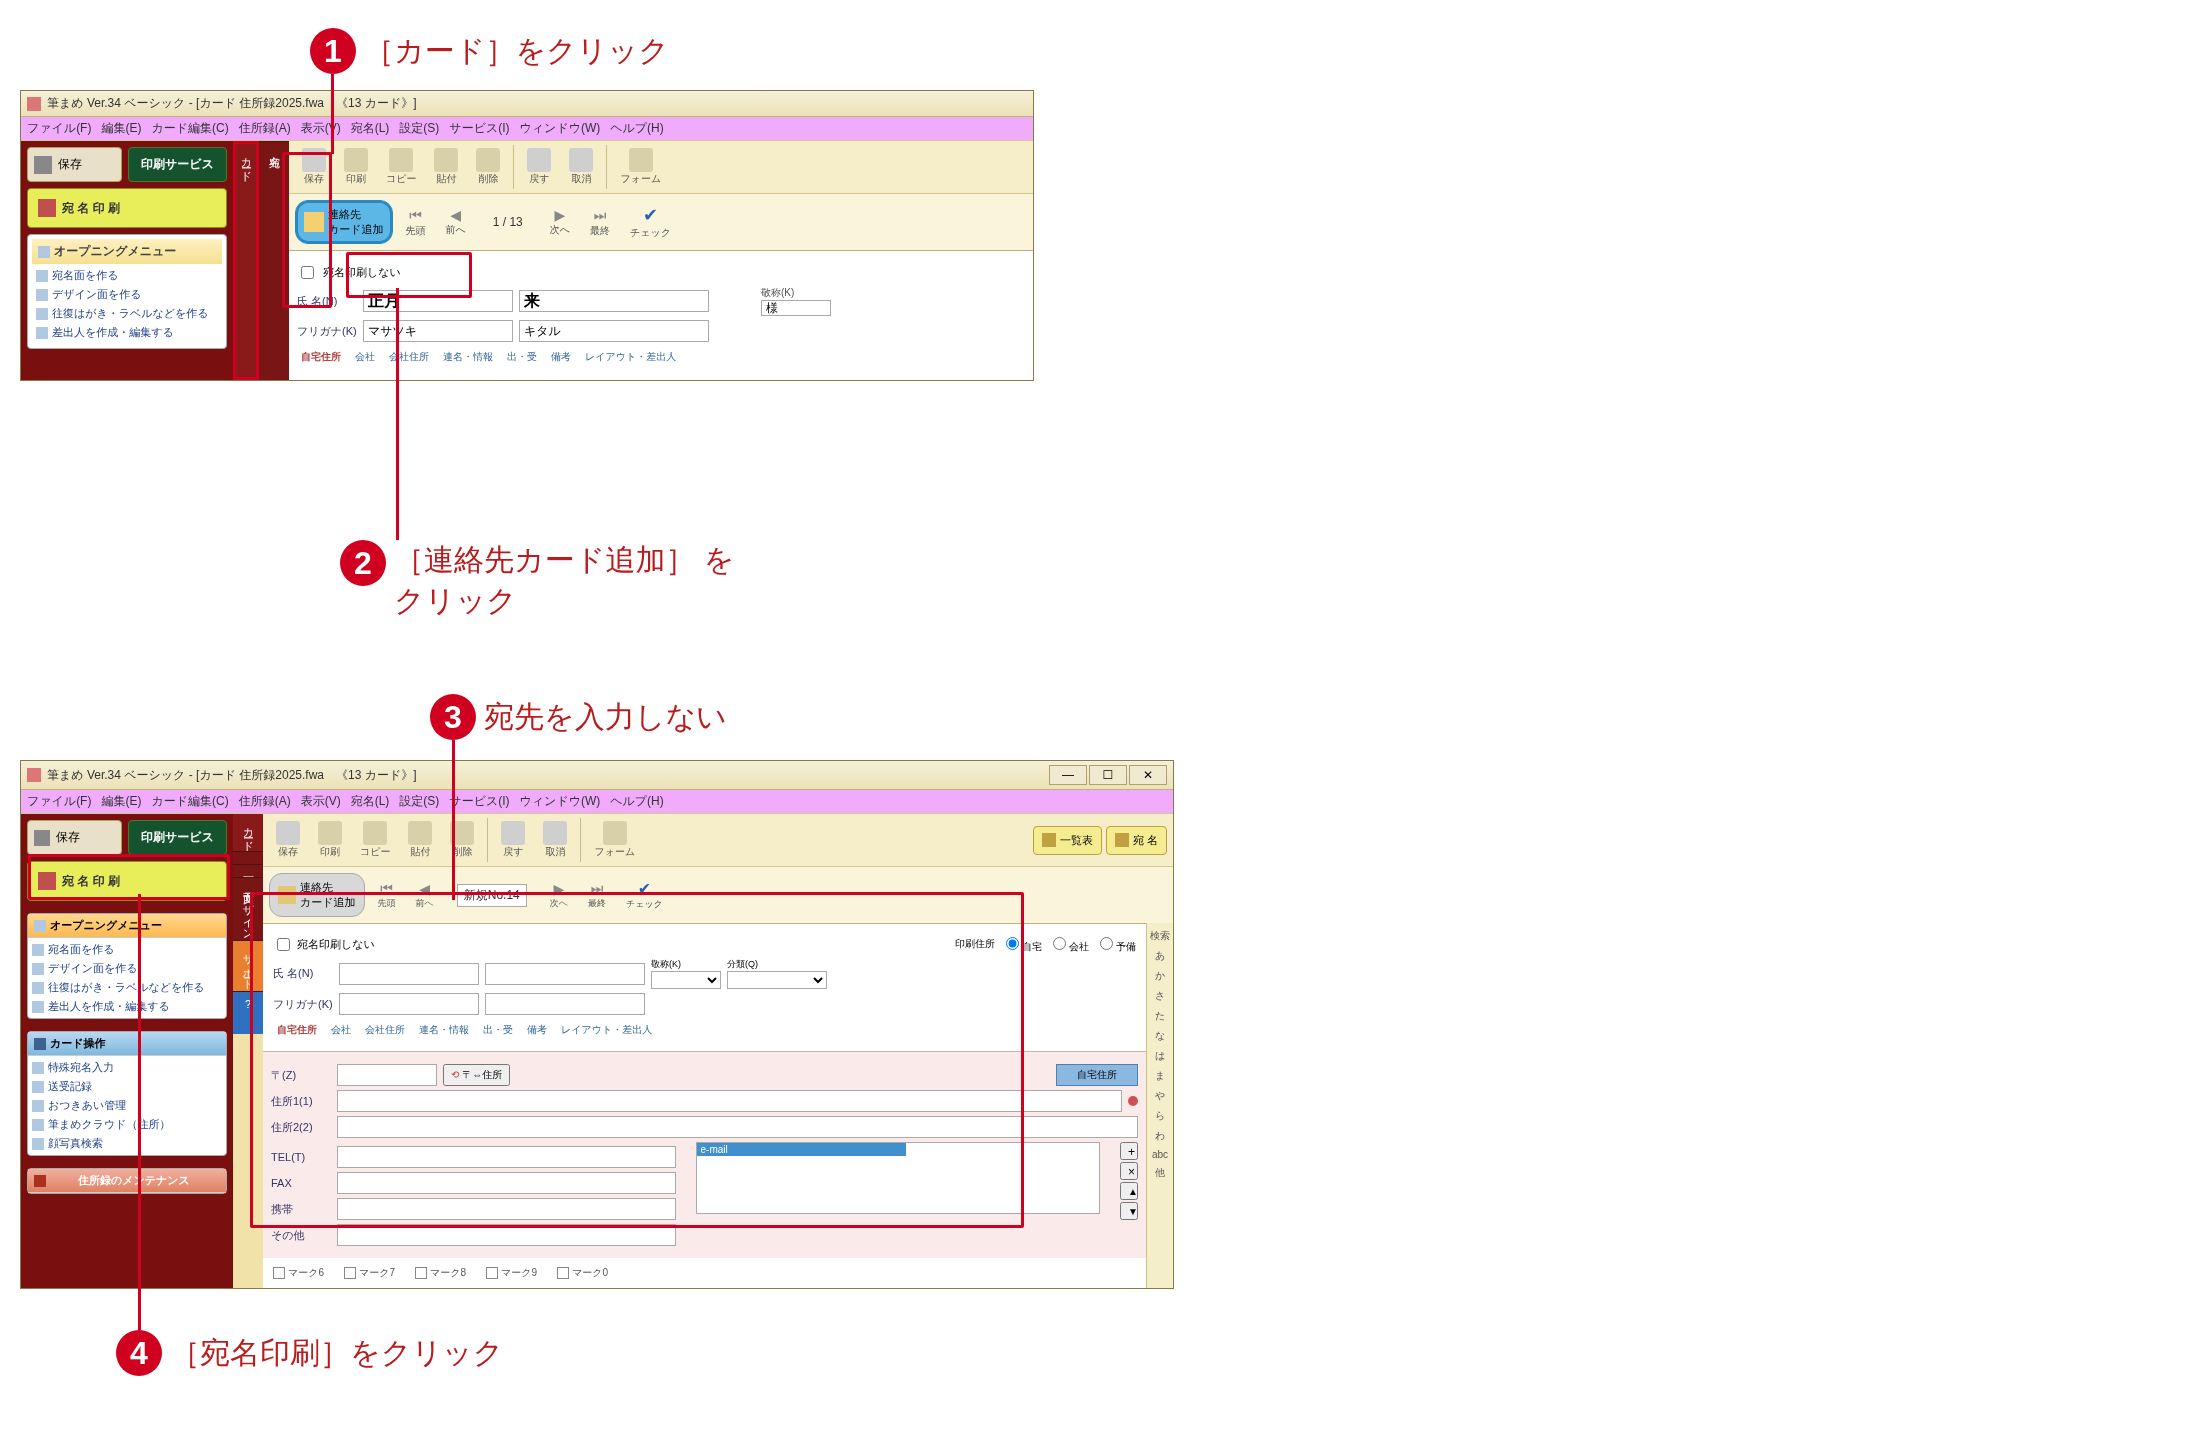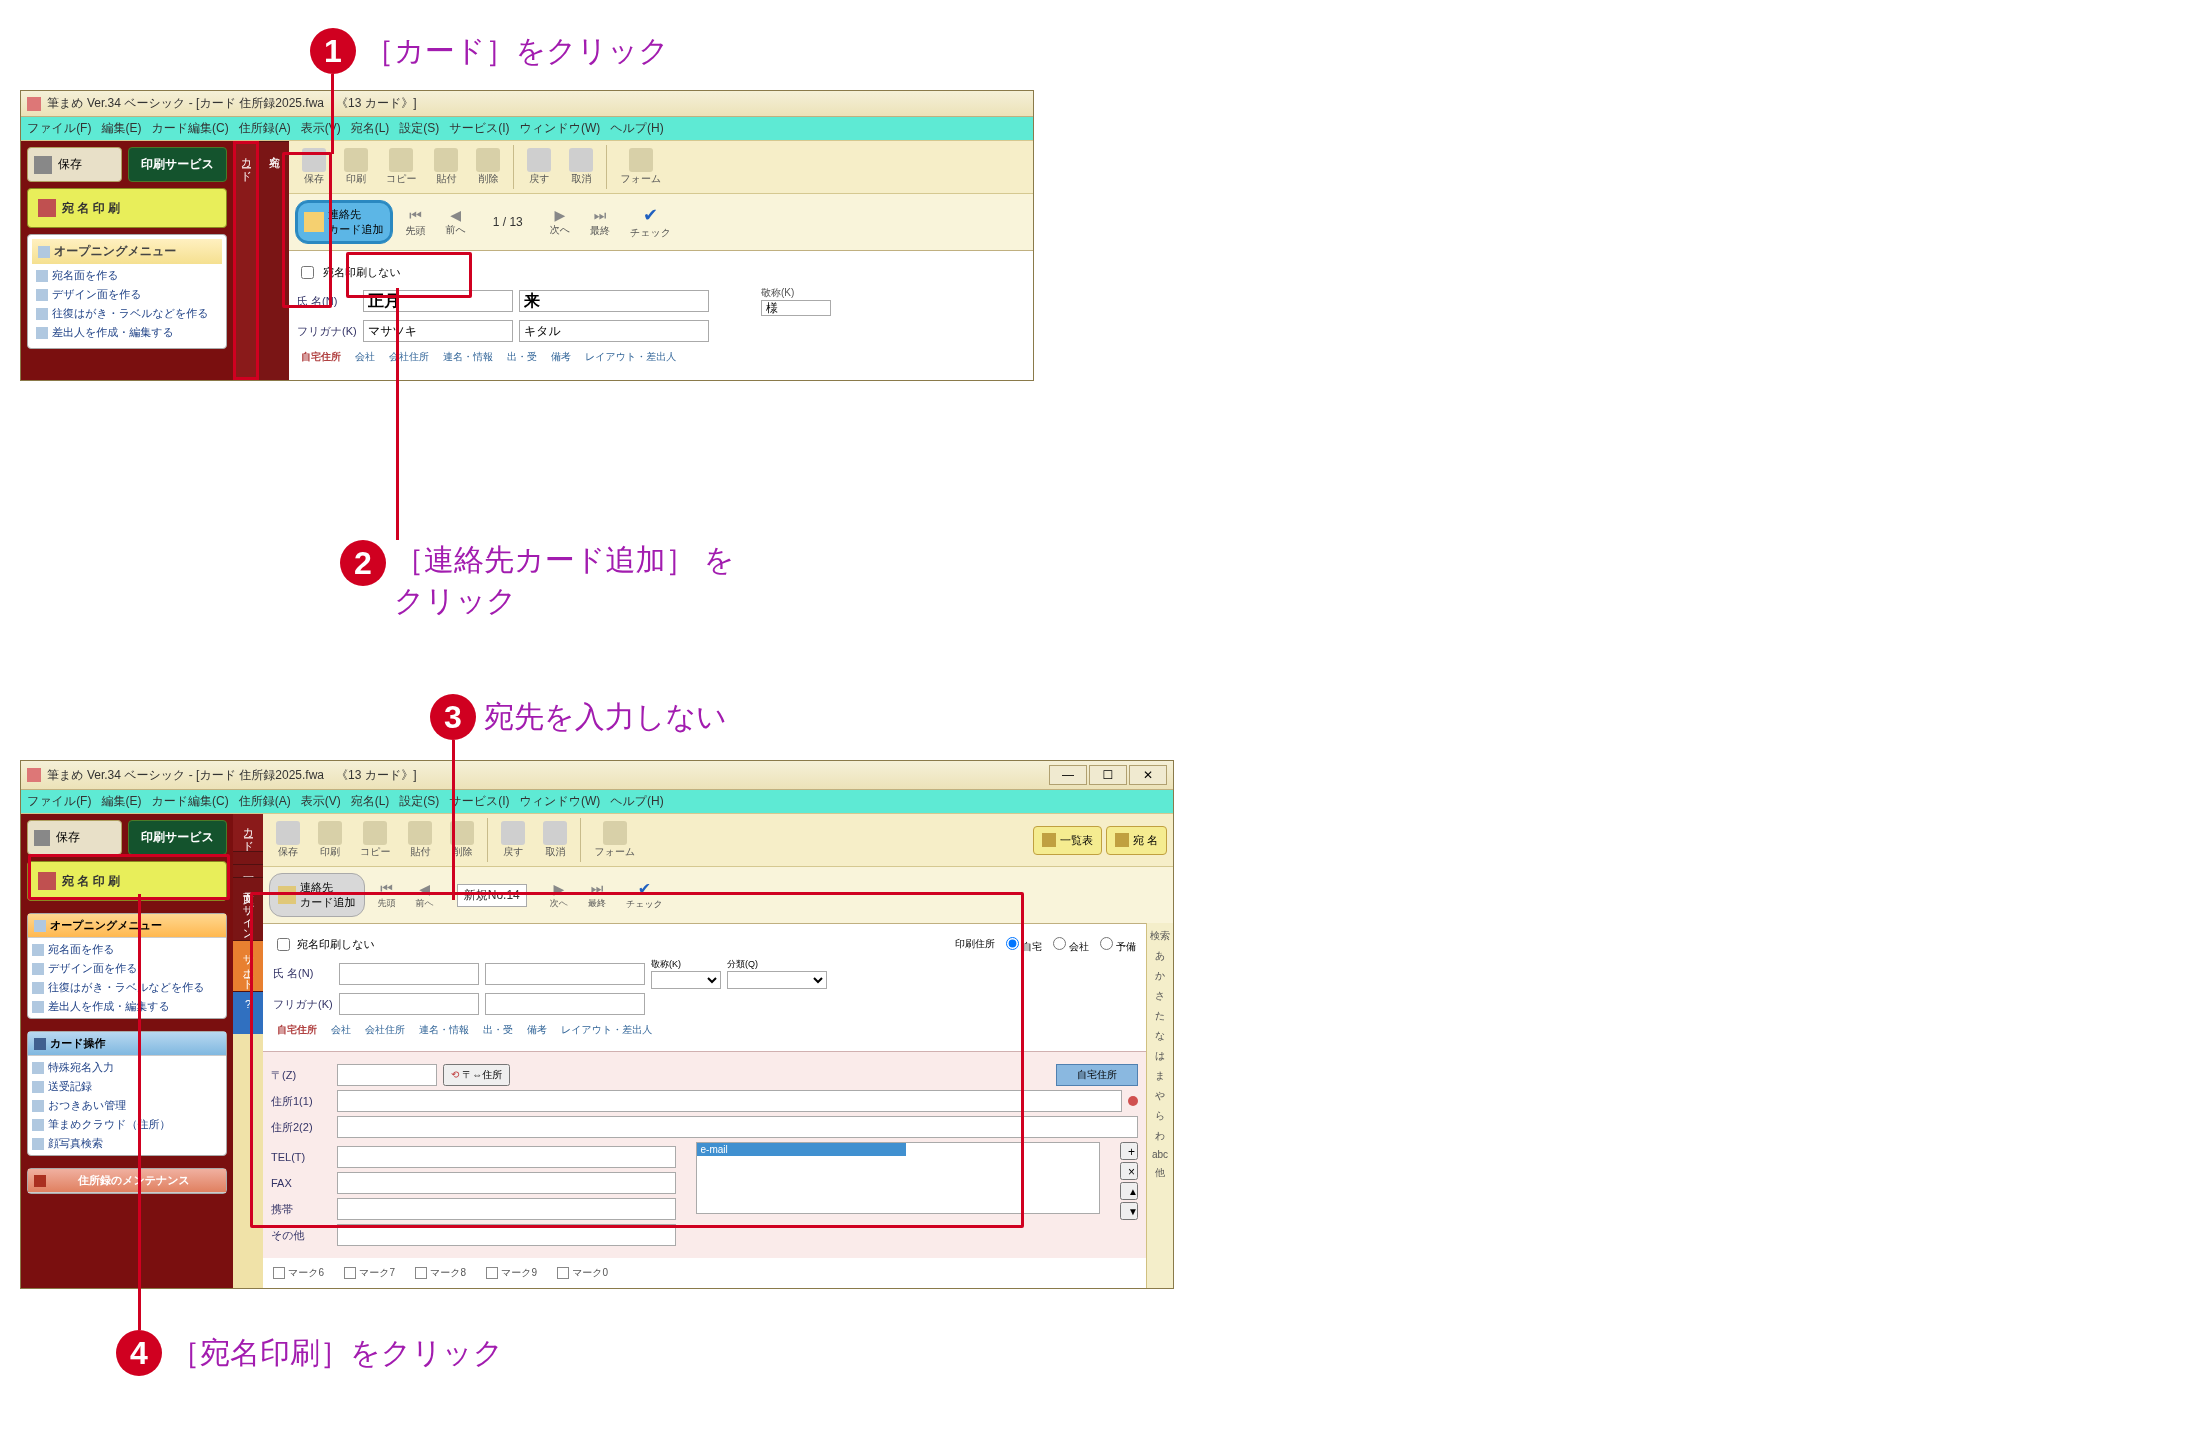--- a/index.html
+++ b/index.html
@@ -24,21 +24,21 @@
   background: #d00020;
   color: #fff;
   font-size: 32px;
   font-weight: bold;
   display: flex;
   align-items: center;
   justify-content: center;
 }
 .callout-text {
   font-size: 30px;
-  color: #a21caf;
+  color: #b91c1c;
 }
 .leader {
   position: absolute;
   background: #d00020;
 }
 .win {
   position: absolute;
   border: 1px solid #8a7a4a;
   background: #fff;
   font-size: 12px;
@@ -52,21 +52,21 @@
   gap: 6px;
 }
 .titlebar .icon-app {
   width: 14px; height: 14px; background: #d77;
 }
 .titlebar .title { color: #333; }
 .menubar {
   display: flex;
   gap: 10px;
   padding: 3px 6px;
-  background: #5eead4;
+  background: #f0abfc;
   border-bottom: 1px solid #d5c890;
 }
 .menubar span { color: #333; }
 .win-body {
   display: flex;
   background: #f0e2a8;
 }
 .leftcol {
   width: 200px;
   background: #7a0f0f;

